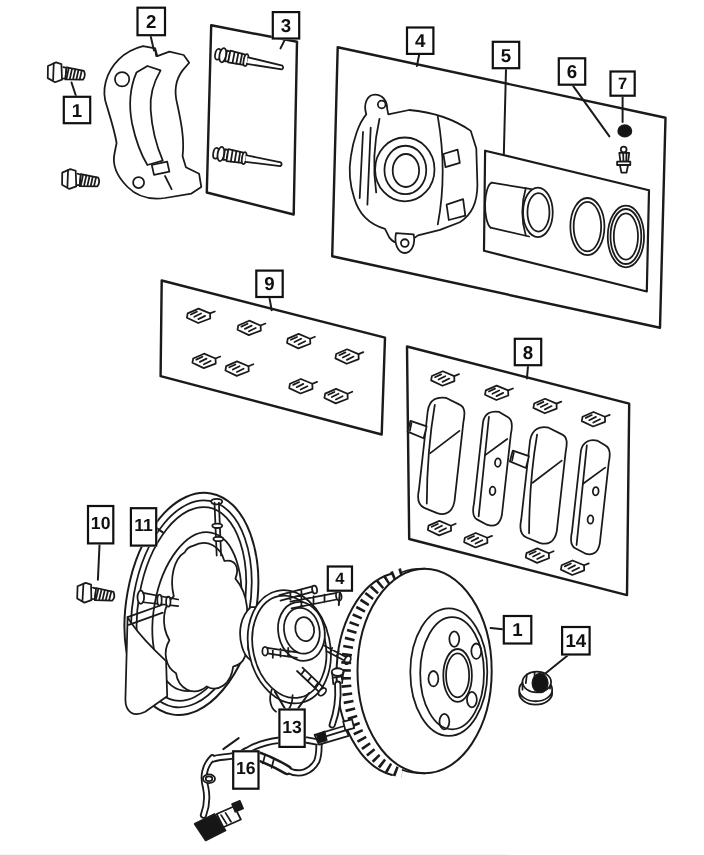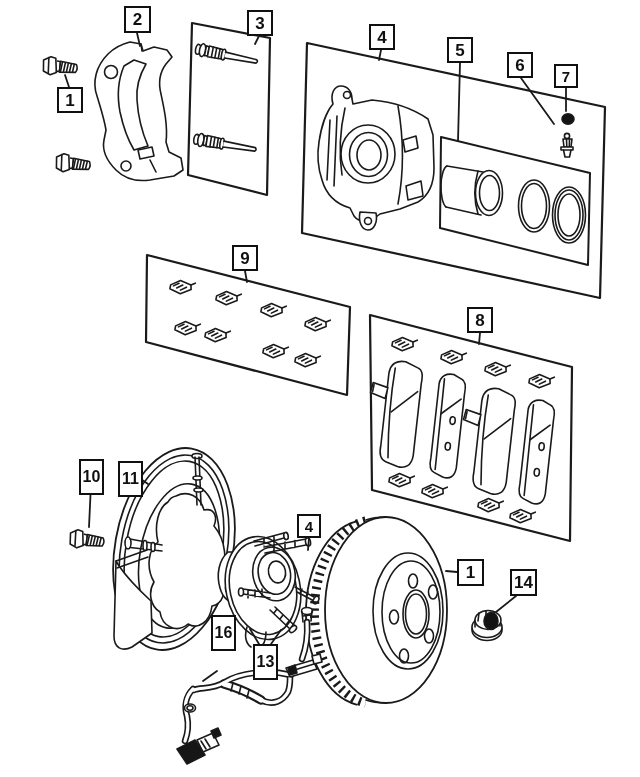--- a/index.html
+++ b/index.html
@@ -291,15 +291,15 @@
 <div class="co" style="left:507px;top:52px">6</div>
 <div class="co sm" style="left:554px;top:64px">7</div>
 <div class="co" style="left:467px;top:307px">8</div>
 <div class="co" style="left:232px;top:245px">9</div>
 <div class="co md" style="left:79px;top:459px">10</div>
 <div class="co md" style="left:118px;top:461px">11</div>
 <div class="co sm" style="left:297px;top:514px">4</div>
 <div class="co lg" style="left:457px;top:559px">1</div>
 <div class="co lg" style="left:510px;top:569px">14</div>
 <div class="co md" style="left:253px;top:644px">13</div>
-<div class="co md" style="left:211px;top:615px">16</div>
+<div class="co md" style="left:211px;top:682px">16</div>
 
 </div>
 
 </body></html>

